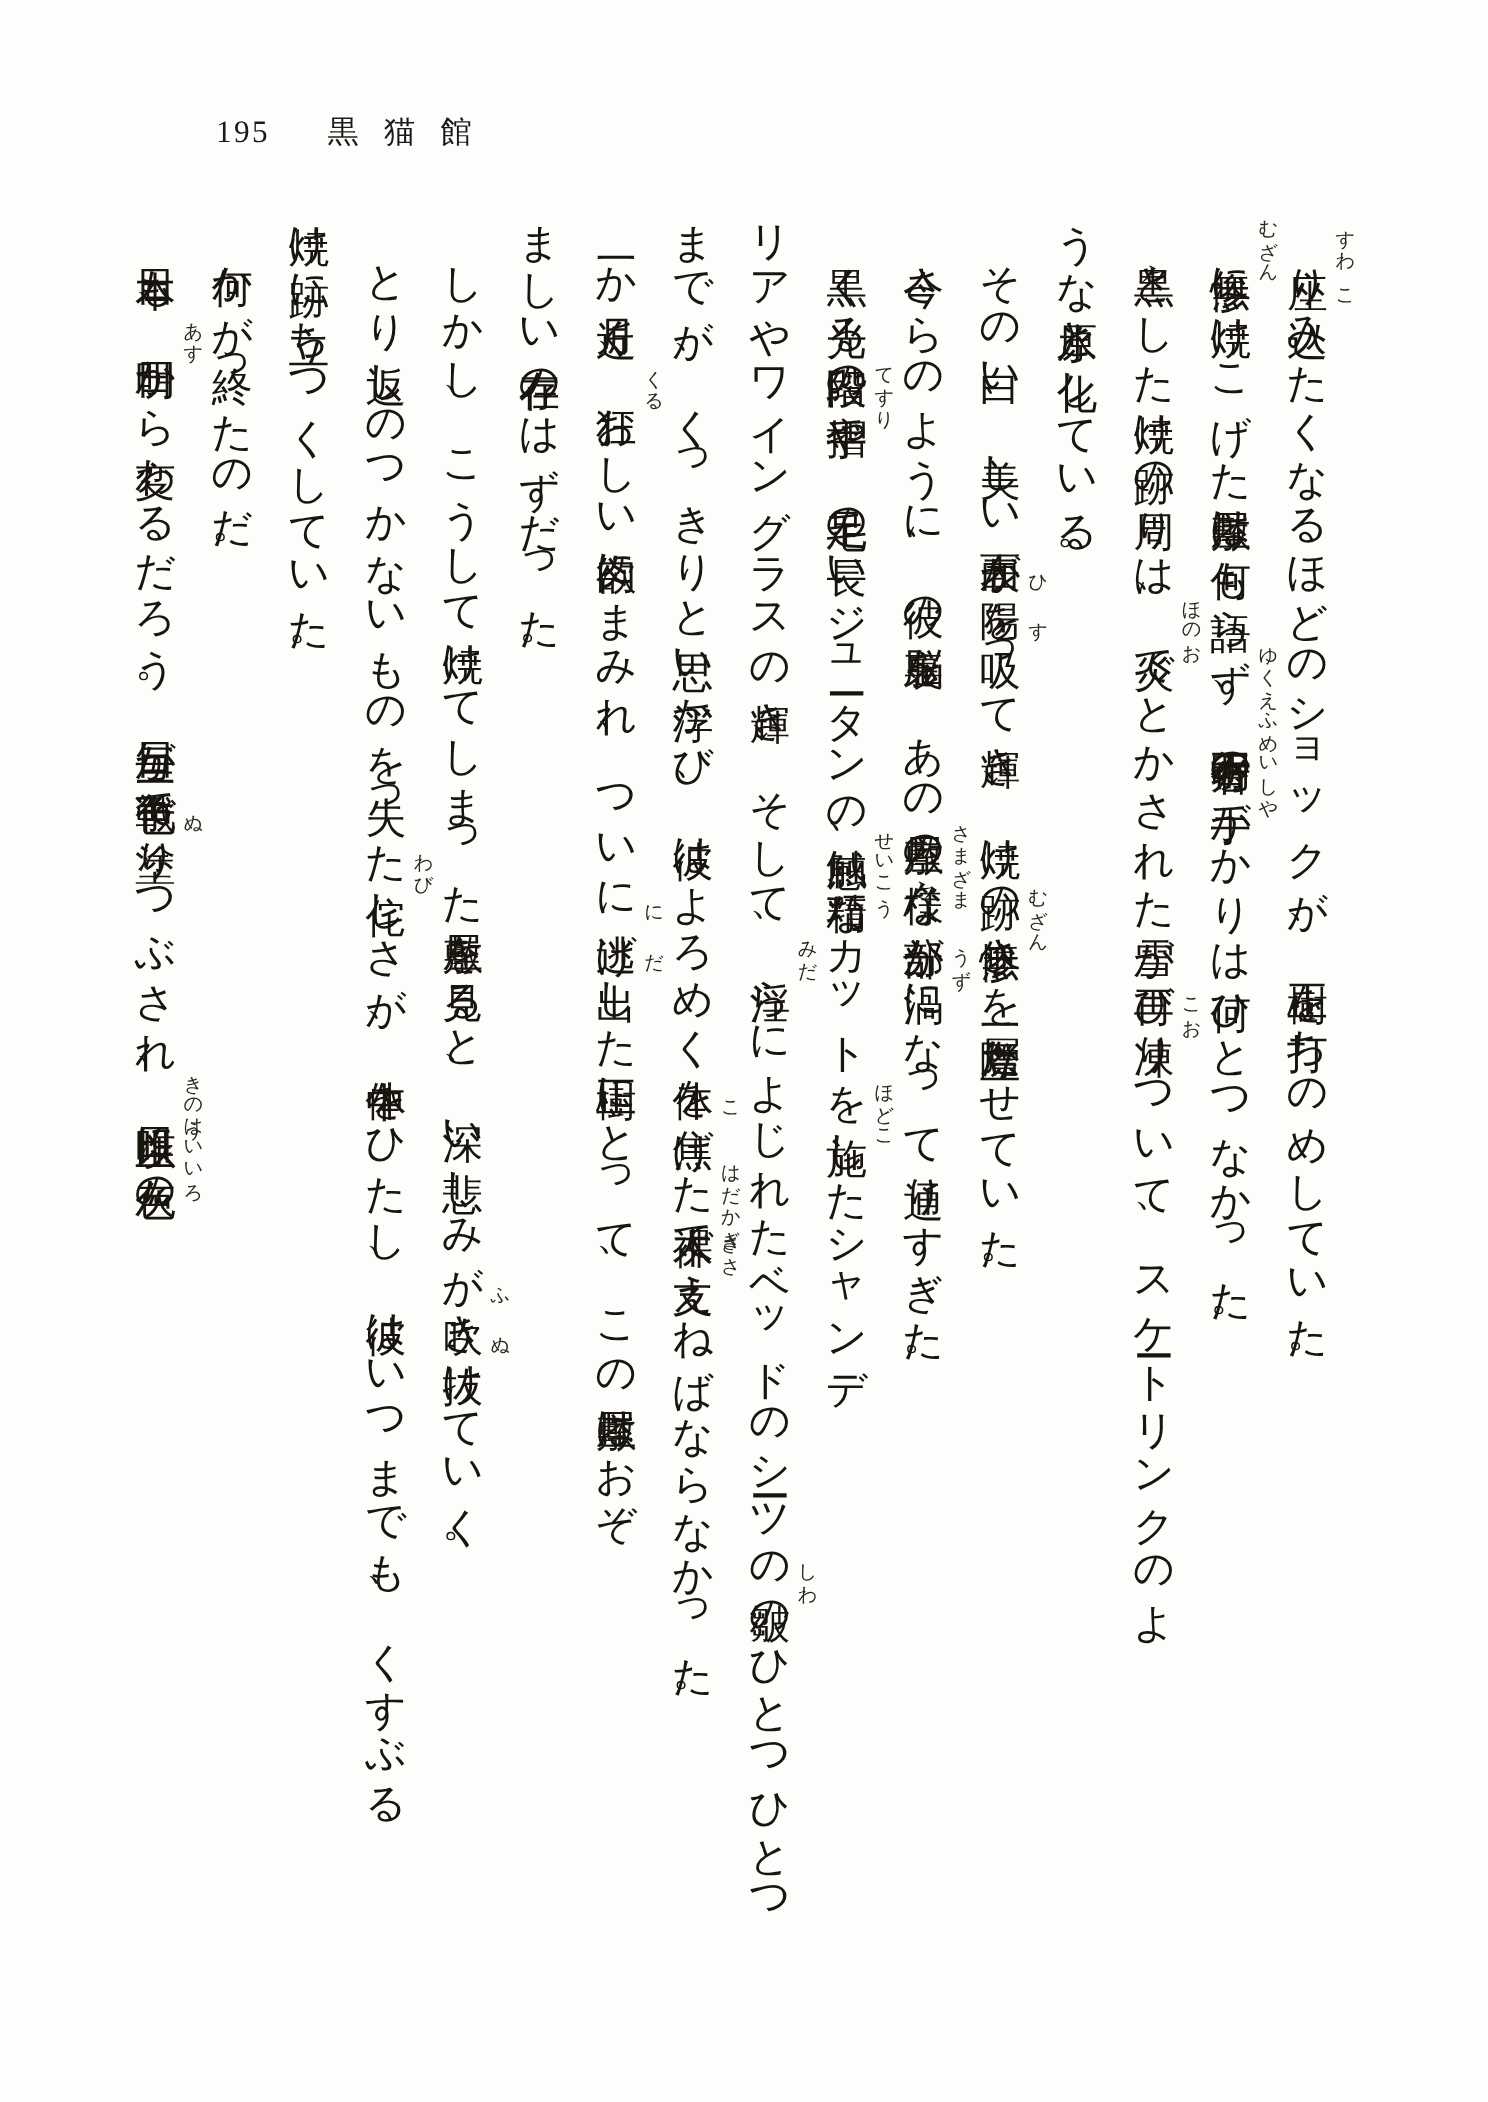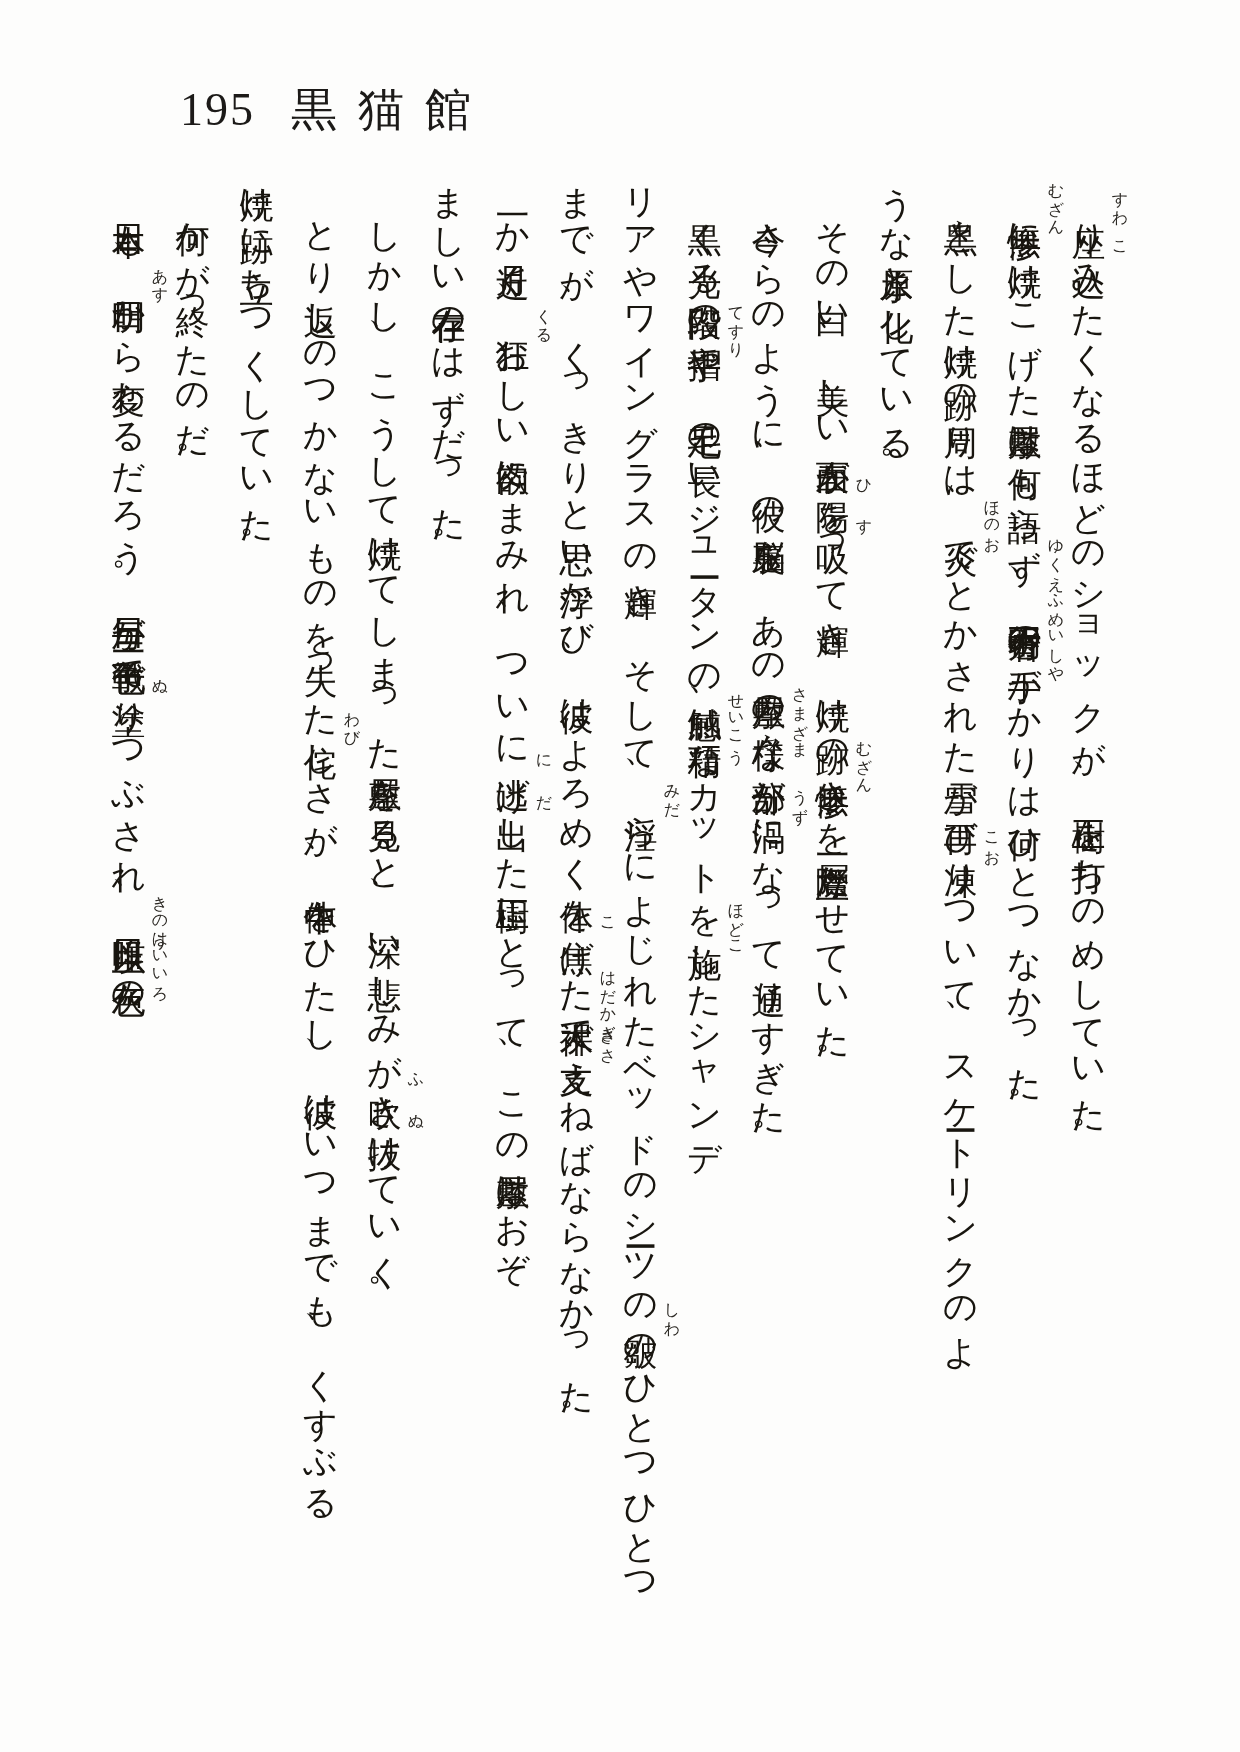--- a/index.html
+++ b/index.html
@@ -8,25 +8,25 @@
     background:#ffffff;
     font-family:"Liberation Serif","DejaVu Serif",serif;
   }
   .page {
     position:relative; width:1240px; height:1752px;
     background:#fdfdfc; color:#1c1a18; overflow:hidden;
   }
   
   .running-head {
     position:absolute; top:92px; left:180px;
-    font-size:46px; line-height:36px; white-space:nowrap;
+    font-size:26px; line-height:36px; white-space:nowrap;
     display:flex; align-items:baseline;
   }
   .page-num { letter-spacing:2px; }
-  .book-title { margin-left:36px; letter-spacing:21px; }
+  .book-title { margin-left:48px; letter-spacing:21px; }
   
   .vblock {
     position:absolute; top:163px; right:120px; height:1424px;
     writing-mode:vertical-rl; text-orientation:mixed;
     font-size:34px; letter-spacing:1px; color:#18150f;
   }
   .col { line-height:64px; height:1424px; white-space:nowrap; }
   .col.indent { padding-top:35px; }
   
   .rb { position:relative; }

